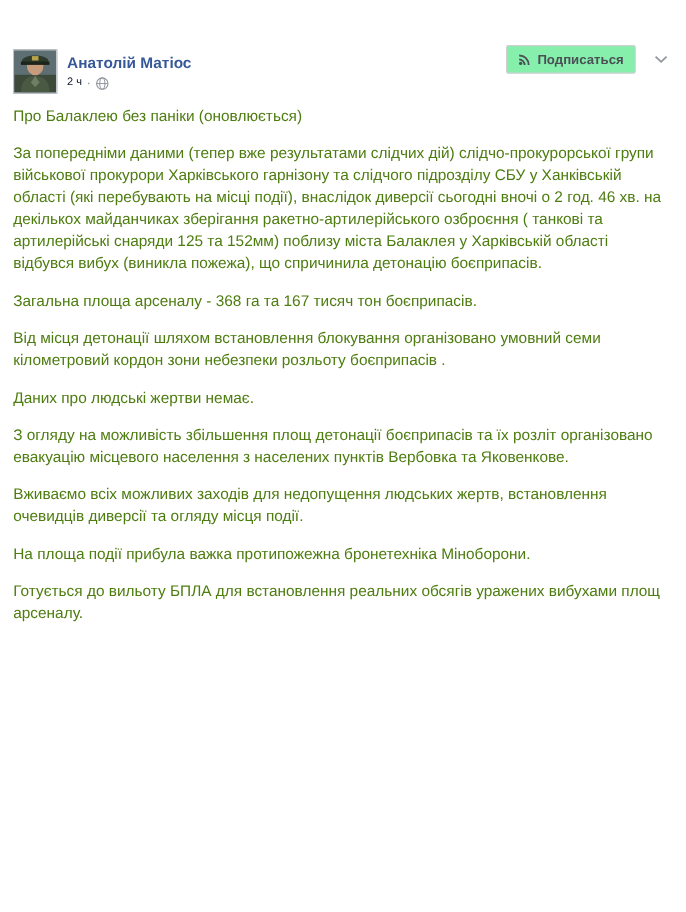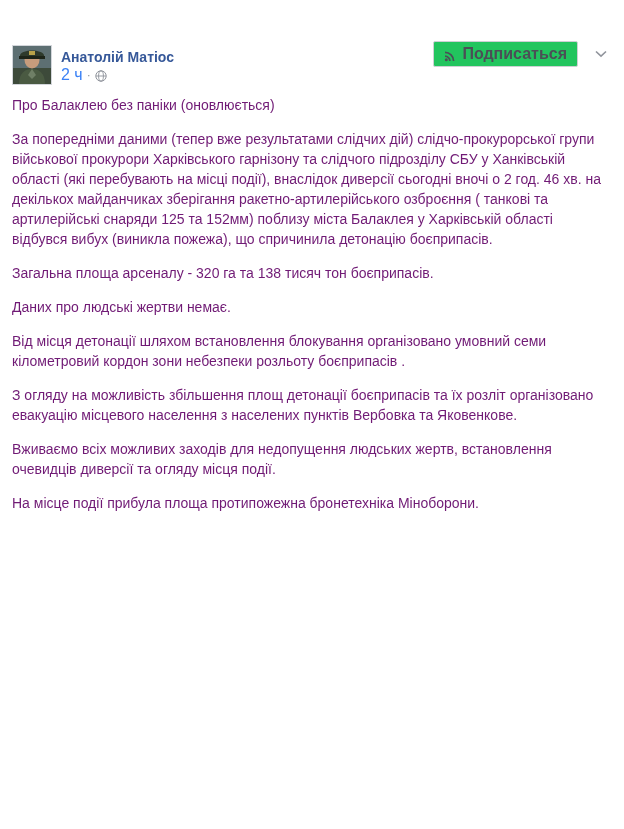--- a/index.html
+++ b/index.html
@@ -60,22 +60,22 @@
   }
   .meta-line {
     display: flex;
     align-items: center;
     margin-top: 3px;
     color: #90949c;
     font-size: 12px;
     line-height: 14px;
   }
   .timestamp {
-    color: #3b82f6;
-    font-size: 16px;
+    color: #0f172a;
+    font-size: 10px;
     text-decoration: none;
   }
   .meta-sep {
     margin: 0 4px;
     color: #90949c;
     font-size: 12px;
   }
   .globe-icon {
     display: inline-block;
     width: 12px;
@@ -84,24 +84,24 @@
     top: 1px;
   }
   .follow-btn {
     position: absolute;
     right: 46px;
     top: 9px;
     height: 26px;
     display: flex;
     align-items: center;
     padding: 0 10px;
-    background: #22c55e;
+    background: #86efac;
     border: 1px solid #ced0d4;
     border-radius: 2px;
-    font-size: 16px;
+    font-size: 12px;
     font-weight: bold;
     color: #4b4f56;
     cursor: pointer;
     box-sizing: border-box;
     white-space: nowrap;
   }
   .follow-icon {
     width: 12px;
     height: 12px;
     margin-right: 6px;
@@ -117,21 +117,21 @@
     height: 26px;
     display: flex;
     align-items: center;
     justify-content: center;
     cursor: pointer;
   }
   .menu-chevron svg { display: block; }
 
   .post-body {
     padding: 0 12px 8px 12px;
-    color: #701a75;
+    color: #4d7c0f;
     font-size: 14px;
     line-height: 20px;
   }
   .post-body p {
     margin: 0 0 14px 0;
     padding: 0;
     word-wrap: break-word;
   }
   .post-body p:first-child { margin-top: 7px; }
   .post-body p:last-child { margin-bottom: 0; }
@@ -187,21 +187,22 @@
         <svg width="12" height="8" viewBox="0 0 12 8">
           <path d="M1 1.5 L6 6.2 L11 1.5" fill="none" stroke="#90949c" stroke-width="1.6"></path>
         </svg>
       </span>
     </div>
   </div>
 
   <div class="post-body">
     <p>Про Балаклею без паніки (оновлюється)</p>
     <p>За попередніми даними (тепер вже результатами слідчих дій) слідчо-прокурорської групи військової прокурори Харківського гарнізону та слідчого підрозділу СБУ у Ханківській області (які перебувають на місці події), внаслідок диверсії сьогодні вночі о 2 год. 46 хв. на декількох майданчиках зберігання ракетно-артилерійського озброєння ( танкові та артилерійські снаряди 125 та 152мм) поблизу міста Балаклея у Харківській області відбувся вибух (виникла пожежа), що спричинила детонацію боєприпасів.</p>
-    <p>Загальна площа арсеналу - 320 га та 138 тисяч тон боєприпасів.</p>
+    <p>Загальна площа арсеналу - 368 га та 167 тисяч тон боєприпасів.</p>
+    <p>Від місця детонації шляхом встановлення блокування організовано умовний семи кілометровий кордон зони небезпеки розльоту боєприпасів .</p>
     <p>Даних про людські жертви немає.</p>
-    <p>Від місця детонації шляхом встановлення блокування організовано умовний семи кілометровий кордон зони небезпеки розльоту боєприпасів .</p>
     <p>З огляду на можливість збільшення площ детонації боєприпасів та їх розліт організовано евакуацію місцевого населення з населених пунктів Вербовка та Яковенкове.</p>
     <p>Вживаємо всіх можливих заходів для недопущення людських жертв, встановлення очевидців диверсії та огляду місця події.</p>
-    <p>На місце події прибула площа протипожежна бронетехніка Міноборони.</p>
+    <p>На площа події прибула важка протипожежна бронетехніка Міноборони.</p>
+    <p>Готується до вильоту БПЛА для встановлення реальних обсягів уражених вибухами площ арсеналу.</p>
   </div>
 
 </div>
 
 </body></html>

